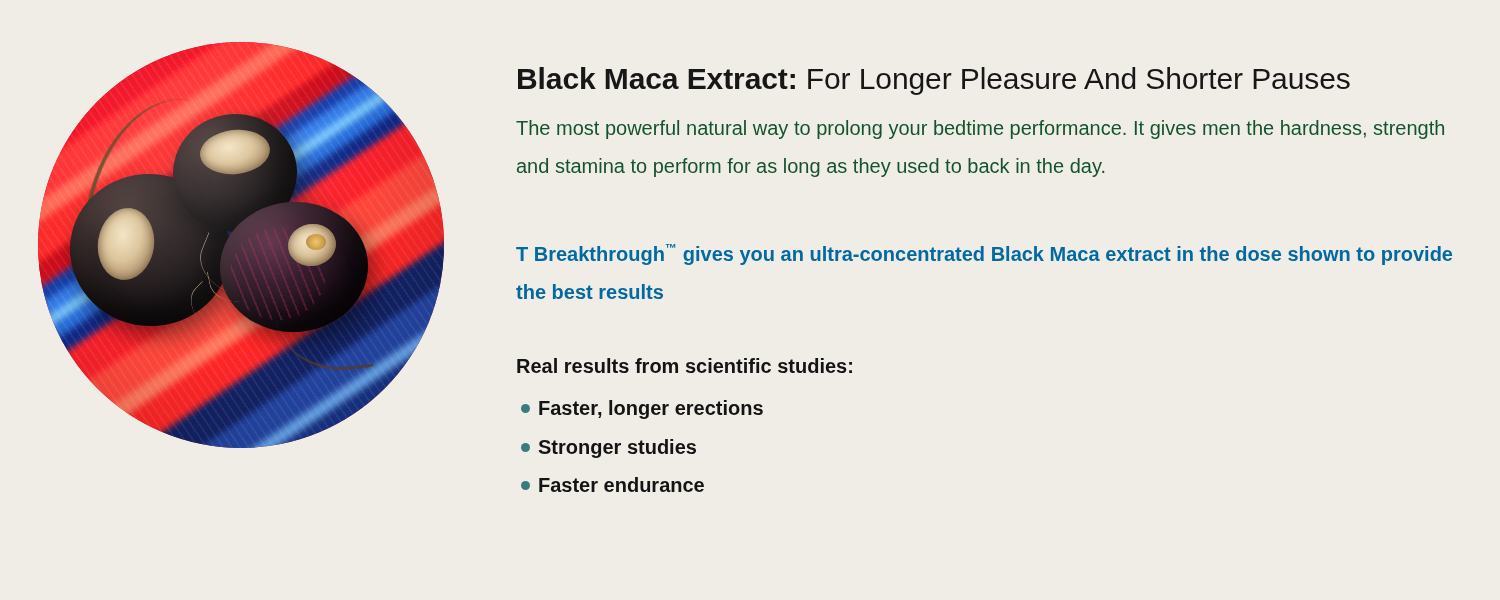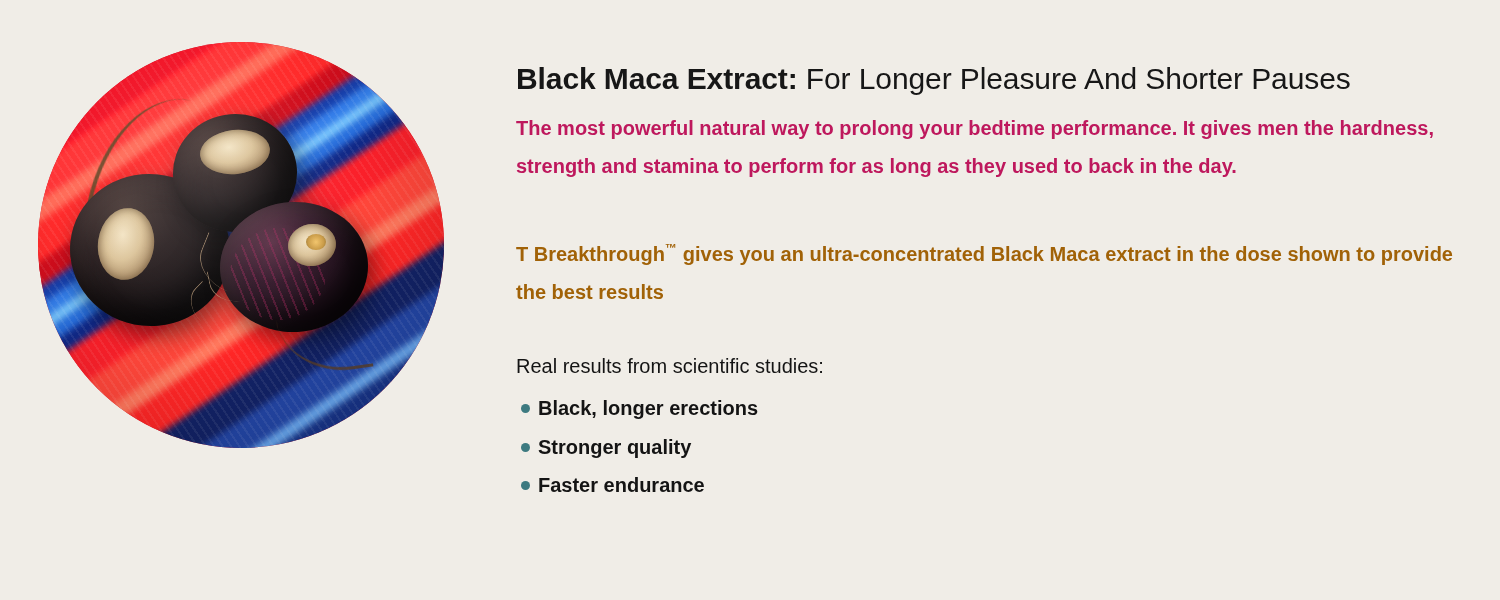--- a/index.html
+++ b/index.html
@@ -222,43 +222,43 @@
     color: #171717;
   }
   .headline .lead {
     font-weight: 700;
   }
 
   .intro {
     margin: 9px 0 0 0;
     font-size: 20px;
     line-height: 38px;
-    font-weight: 700;
-    color: #be185d;
+    font-weight: 400;
+    color: #14532d;
   }
 
   .claim {
     margin: 44px 0 0 0;
     font-size: 20px;
     line-height: 38px;
     font-weight: 700;
-    color: #a16207;
+    color: #0369a1;
   }
   .claim .tm {
     font-size: 12px;
     vertical-align: 9px;
     font-weight: 700;
     letter-spacing: .3px;
   }
 
   .results-heading {
     margin: 40px 0 0 0;
     font-size: 20px;
     line-height: 30px;
-    font-weight: 400;
+    font-weight: 700;
     color: #141414;
   }
 
   .bullets {
     list-style: none;
     margin: 8px 0 0 0;
     padding: 0;
   }
   .bullets li {
     position: relative;
@@ -314,19 +314,19 @@
 
     <h2 class="headline"><span class="lead">Black Maca Extract:</span><span> For Longer Pleasure And Shorter Pauses</span></h2>
 
     <p class="intro">The most powerful natural way to prolong your bedtime performance. It gives men the hardness, strength and stamina to perform for as long as they used to back in the day.</p>
 
     <p class="claim"><span>T Breakthrough</span><span class="tm">™</span><span> gives you an ultra-concentrated Black Maca extract in the dose shown to provide the best results</span></p>
 
     <p class="results-heading">Real results from scientific studies:</p>
 
     <ul class="bullets">
-      <li><span class="dot"></span><span>Black, longer erections</span></li>
-      <li><span class="dot"></span><span>Stronger quality</span></li>
+      <li><span class="dot"></span><span>Faster, longer erections</span></li>
+      <li><span class="dot"></span><span>Stronger studies</span></li>
       <li><span class="dot"></span><span>Faster endurance</span></li>
     </ul>
 
   </div>
 </div>
 
 </body></html>

